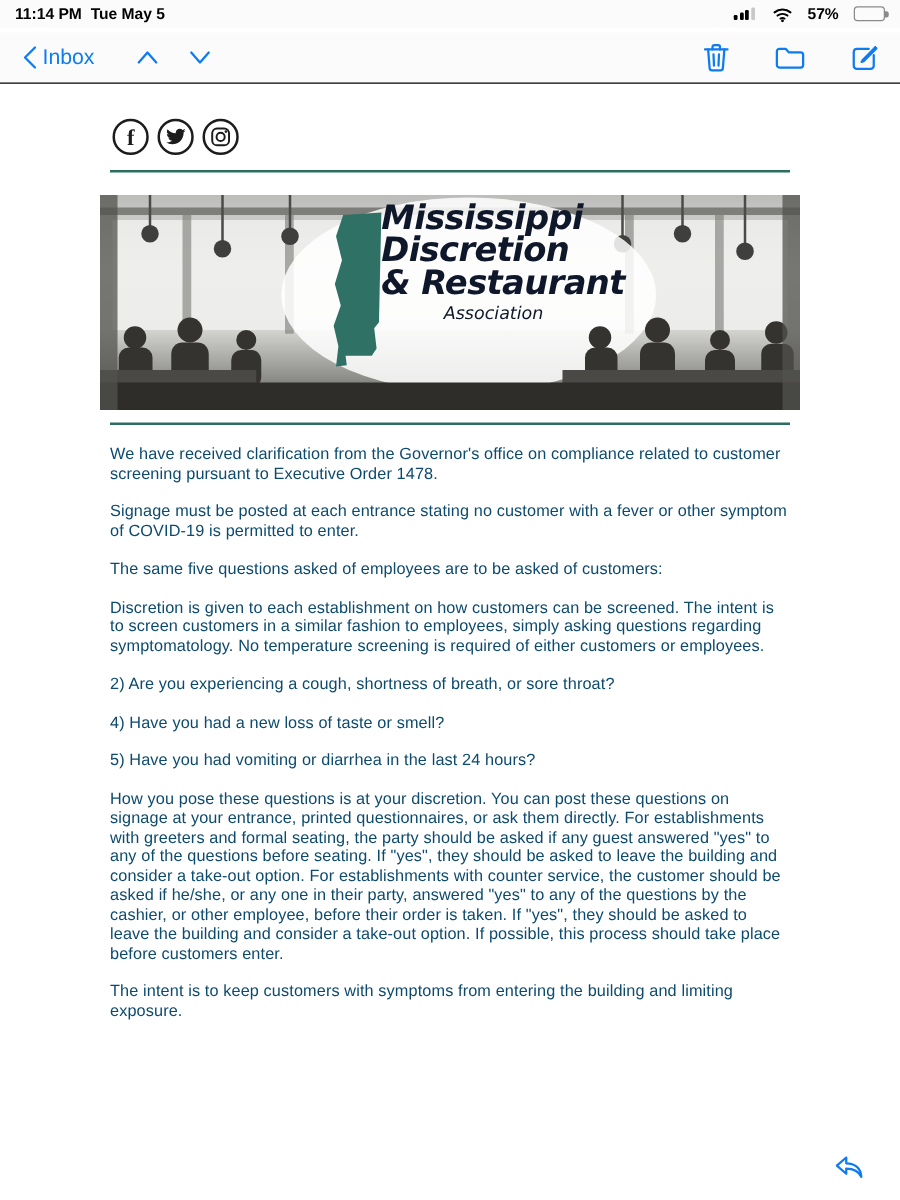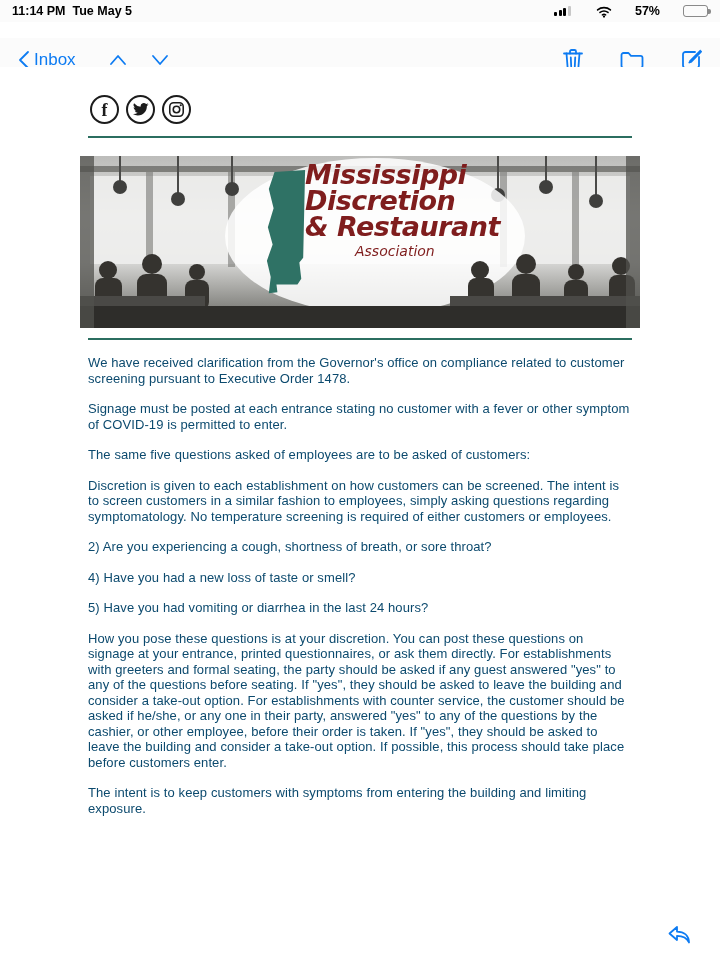--- a/index.html
+++ b/index.html
@@ -5,34 +5,34 @@
   * { box-sizing: border-box; margin: 0; padding: 0; }
   html,body { width:720px; height:960px; background:#fff; overflow:hidden;
               font-family:"Liberation Sans", sans-serif; }
   .screen { position:relative; width:720px; height:960px; background:#fff; }
 
   
   .status-bar { position:absolute; top:0; left:0; width:720px; height:22px;
     background:#fbfbfb; display:flex; justify-content:space-between;
     padding:0 12px; font-size:12.5px; font-weight:bold; color:#000; }
   .sb-left { display:flex; gap:7px; align-items:center; }
-  .sb-right { display:flex; gap:23px; align-items:center; }
+  .sb-right { display:flex; gap:12px; align-items:center; }
   .sig { display:flex; align-items:flex-end; gap:1.5px; height:10px; margin-right:2px; }
   .sig i { display:block; width:3px; border-radius:1px; background:#000; }
   .sig i.b1{height:4px;} .sig i.b2{height:6px;} .sig i.b3{height:8px;}
   .sig i.b4{height:10px; background:#c8c8c8;}
   .battery { position:relative; width:25px; height:11.5px; border:1px solid rgba(0,0,0,.45);
     border-radius:3px; padding:1px; }
   .battery .fill { width:57%; height:100%; background:#000; border-radius:1.5px; }
   .battery .nub { position:absolute; right:-3.5px; top:3px; width:2.5px; height:5px;
     background:rgba(0,0,0,.45); border-radius:0 2px 2px 0; }
 
   
-  .nav-bar { position:absolute; top:38px; left:0; width:720px; height:44px;
-    background:#fbfbfb; border-bottom:1px solid #000000;
+  .nav-bar { position:absolute; top:26px; left:0; width:720px; height:44px;
+    background:#fbfbfb; border-bottom:4px solid #000000;
     display:flex; align-items:center; padding:0 16px; }
   .back-btn { display:flex; align-items:center; gap:2px; font-size:17px; color:#0d7bf2; cursor:pointer; }
   .chev-group { display:flex; gap:22px; margin-left:32px; }
   .nav-right { margin-left:auto; display:flex; gap:34px; align-items:center; }
   .icon-btn { display:flex; align-items:center; justify-content:center; cursor:pointer; }
   svg.stroke-blue path, svg.stroke-blue polyline, svg.stroke-blue rect, svg.stroke-blue line, svg.stroke-blue circle
     { stroke:#0d7bf2; fill:none; stroke-width:1.8; stroke-linecap:round; stroke-linejoin:round; }
 
   
   .content { position:absolute; top:67px; left:0; width:720px; height:893px; background:#fff; }
@@ -41,21 +41,21 @@
     display:flex; align-items:center; justify-content:center; color:#1c1c1c; cursor:pointer; background:#fff; }
   .fb-glyph { font-family:"Liberation Serif", serif; font-weight:bold; font-size:18px; line-height:1; }
   .teal-hr { margin:12px 0 0 88px; width:544px; border:none; border-top:2px solid #2b6e60; }
   .teal-hr.second { margin-top:10px; }
 
   
   .banner { position:relative; margin:18px 0 0 80px; width:560px; height:172px; overflow:hidden; }
   .banner svg.photo { position:absolute; inset:0; }
   .logo-overlay { position:absolute; left:185px; top:6px; width:340px; }
   .state-shape { position:absolute; left:0; top:6px; }
-  .logo-text { margin-left:40px; color:#7f1d1d; }
+  .logo-text { margin-left:40px; color:#0f172a; }
   .logo-line { font-family:"DejaVu Sans", sans-serif; font-style:italic; font-weight:bold;
     font-size:27px; line-height:26px; letter-spacing:-0.5px; white-space:nowrap; }
   .logo-assoc { font-family:"DejaVu Sans", sans-serif; font-style:italic; font-size:14px;
     margin:3px 0 0 50px; }
 
   
   .body-text { margin:8px 0 0 88px; width:544px; color:#0c4a6e; font-size:13px;
     line-height:15.5px; letter-spacing:.1px; }
   .body-text p { margin:15px 0; }
 

